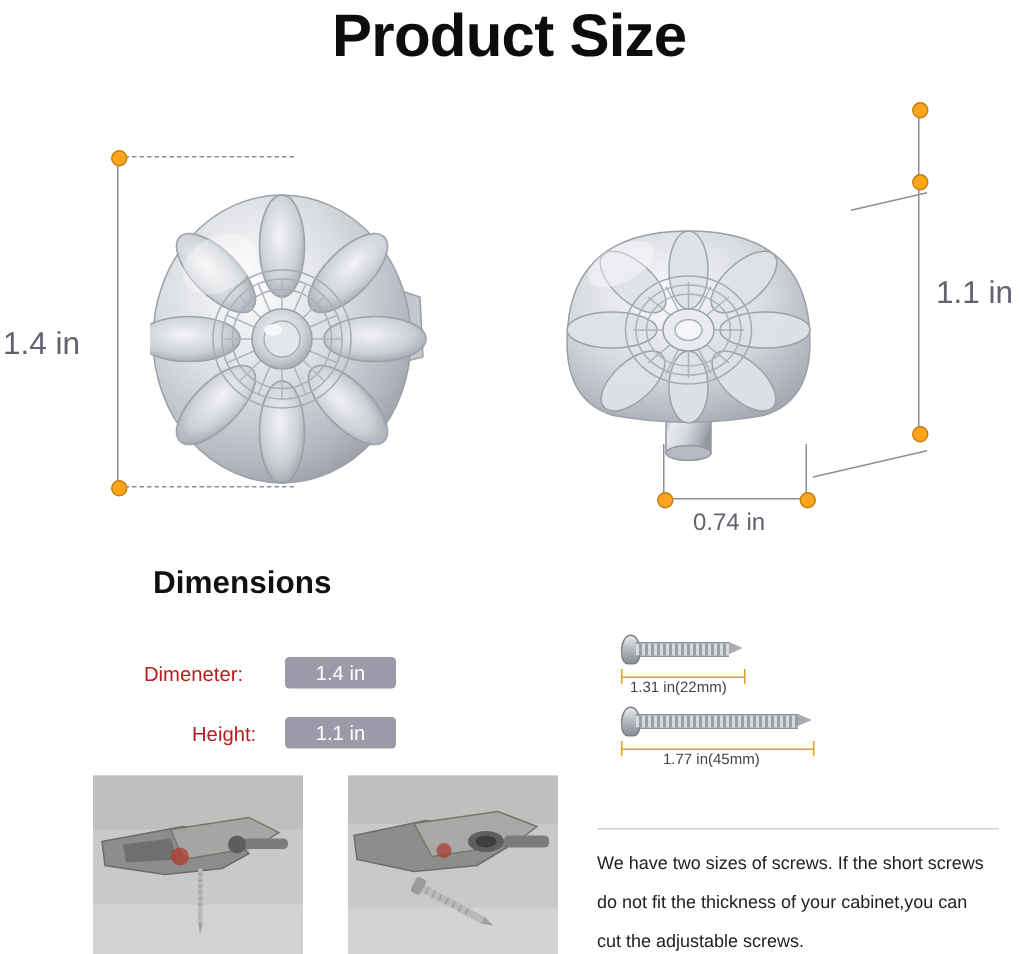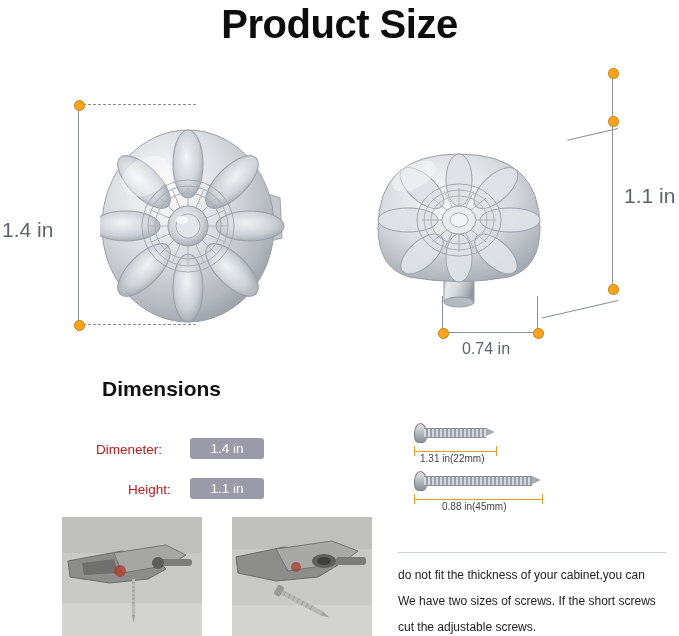--- a/index.html
+++ b/index.html
@@ -335,26 +335,26 @@
   <div class="screw-dim-end" style="left:414px; top:446px; height:10px;"></div>
   <div class="screw-dim-end" style="left:496px; top:446px; height:10px;"></div>
   <div class="screw-caption" style="left:420px; top:453px;">1.31 in(22mm)</div>
 
   <div class="screw-cap" style="left:414px; top:471px; width:11px; height:18px;"></div>
   <div class="screw-shaft" style="left:424px; top:476px; width:108px; height:8px;"></div>
   <div class="screw-tip" style="left:532px; top:476px;"></div>
   <div class="screw-dim-line" style="left:414px; top:499px; width:128px;"></div>
   <div class="screw-dim-end" style="left:414px; top:494px; height:10px;"></div>
   <div class="screw-dim-end" style="left:542px; top:494px; height:10px;"></div>
-  <div class="screw-caption" style="left:442px; top:501px;">0.88 in(45mm)</div>
+  <div class="screw-caption" style="left:442px; top:501px;">1.77 in(45mm)</div>
 
   <div class="tips-rule"></div>
   <div class="tips-body">
+    <div>We have two sizes of screws. If the short screws</div>
     <div>do not fit the thickness of your cabinet,you can</div>
-    <div>We have two sizes of screws. If the short screws</div>
     <div>cut the adjustable screws.</div>
   </div>
 
   <div class="photo" id="photo-1">
     <svg width="140" height="119" viewBox="0 0 140 119">
       <rect width="140" height="119" fill="#c9c9c7"></rect>
       <rect y="0" width="140" height="36" fill="#bfbfbd"></rect>
       <rect y="86" width="140" height="33" fill="#d2d2d0"></rect>
       <path d="M6 44 L60 34 L92 40 L104 52 L86 62 L48 66 L8 60 Z" fill="#8d8d8b" stroke="#6c6c6a" stroke-width="1"></path>
       <path d="M52 36 L104 28 L124 38 L108 48 L60 56 Z" fill="#a6a6a4" stroke="#76766f" stroke-width="1"></path>

